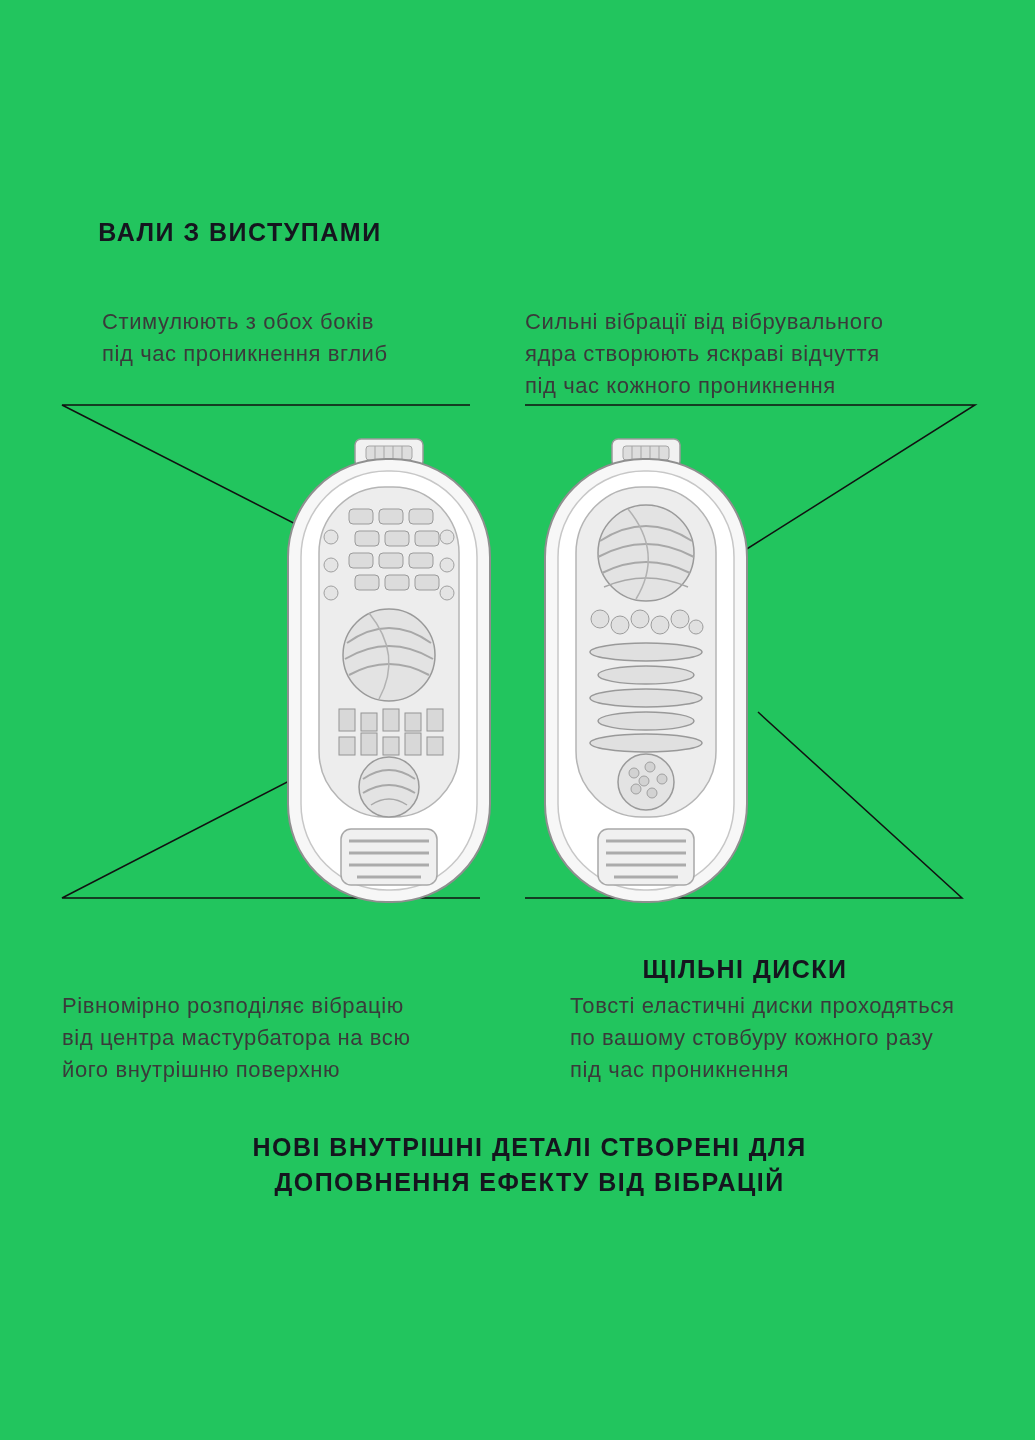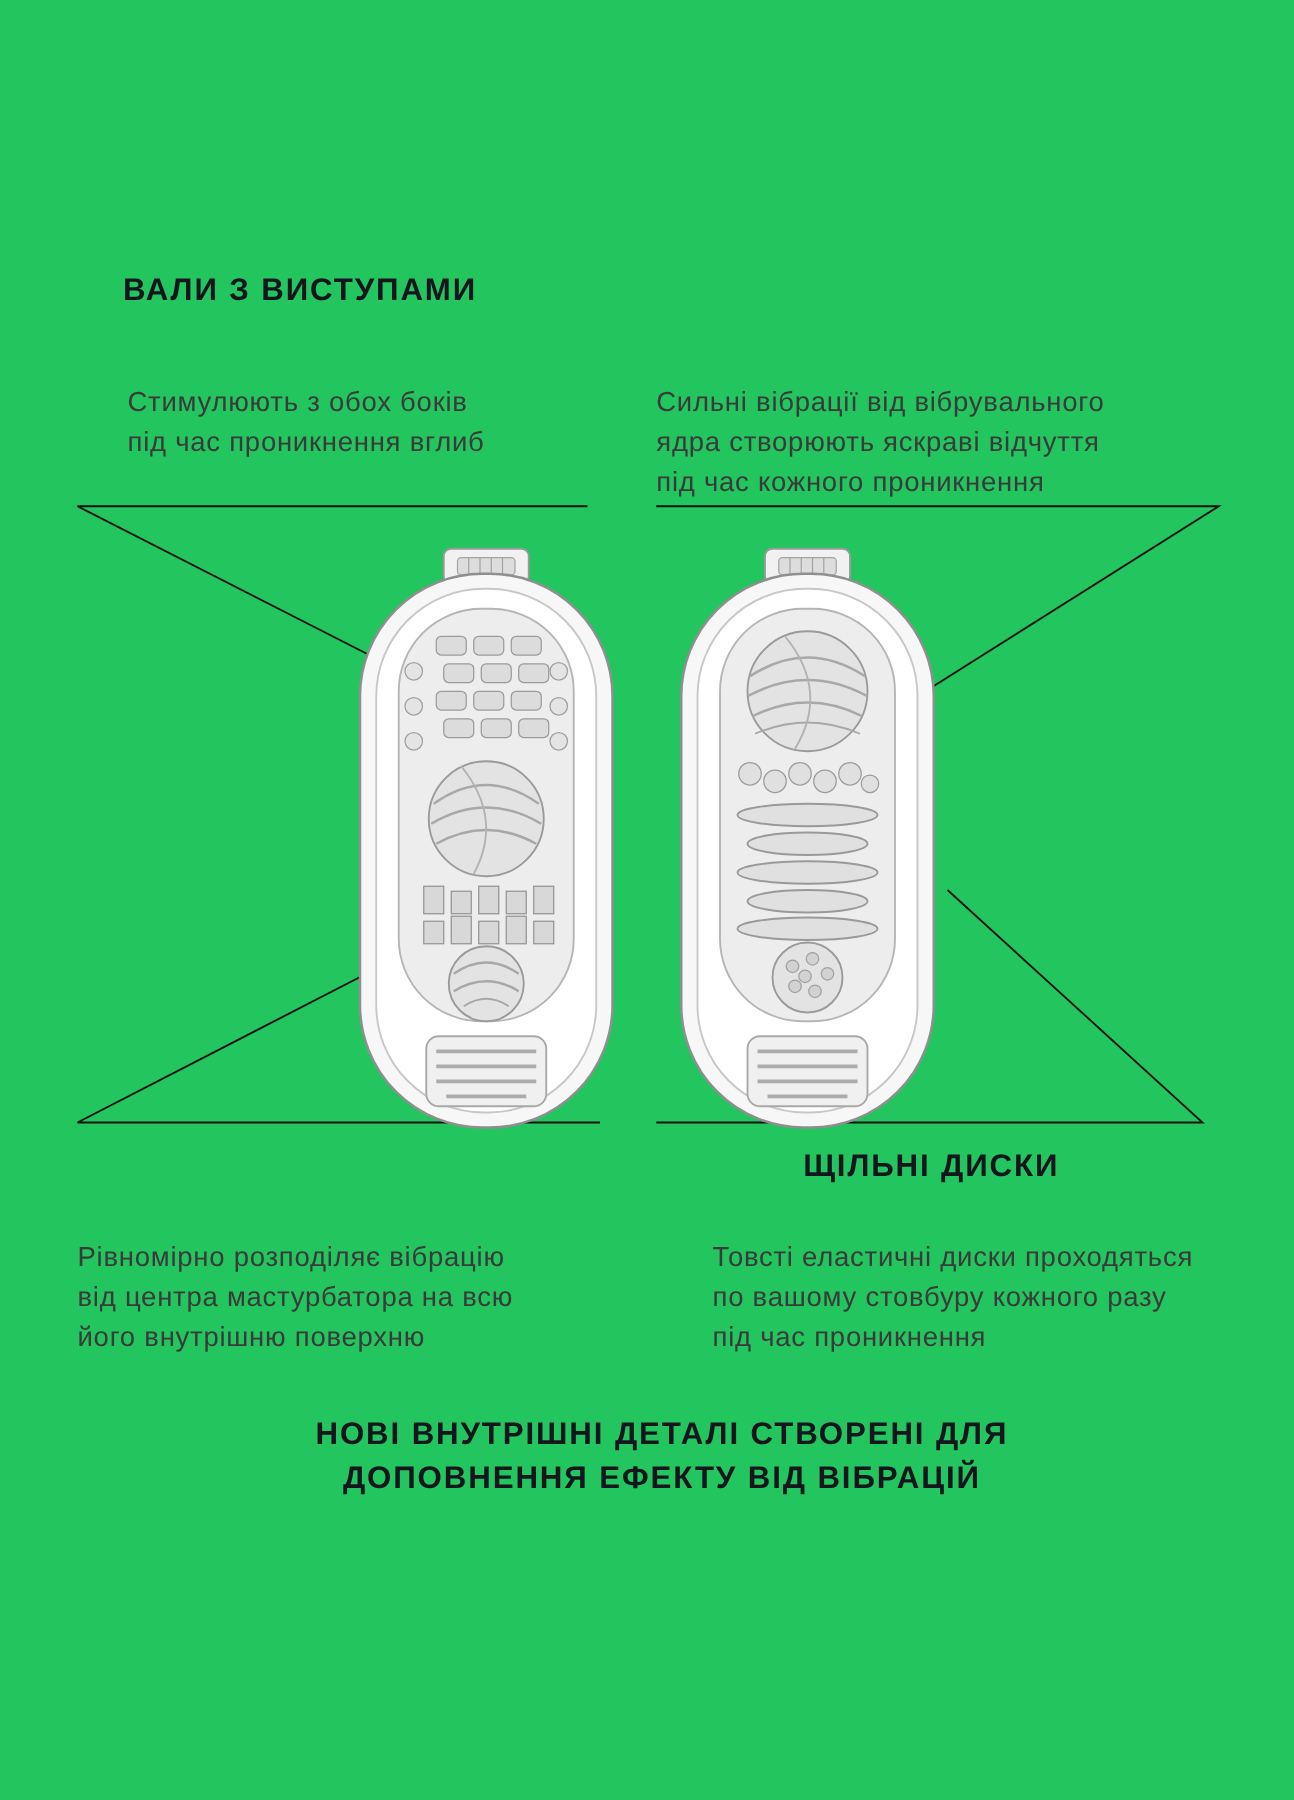--- a/index.html
+++ b/index.html
@@ -60,21 +60,21 @@
 під час проникнення вглиб</p>
 
   <p class="feature-body" style="left:525px;top:306px;width:450px;">Сильні вібрації від вібрувального
 ядра створюють яскраві відчуття
 під час кожного проникнення</p>
 
   <p class="feature-body" style="left:62px;top:990px;width:430px;">Рівномірно розподіляє вібрацію
 від центра мастурбатора на всю
 його внутрішню поверхню</p>
 
-  <h2 class="feature-title" style="left:515px;top:916px;width:460px;">ЩІЛЬНІ ДИСКИ</h2>
+  <h2 class="feature-title" style="left:515px;top:952px;width:460px;">ЩІЛЬНІ ДИСКИ</h2>
   <p class="feature-body" style="left:525px;top:990px;width:460px;margin-left:45px;">Товсті еластичні диски проходяться
 по вашому стовбуру кожного разу
 під час проникнення</p>
 
   <h2 class="footer-title">НОВІ ВНУТРІШНІ ДЕТАЛІ СТВОРЕНІ ДЛЯ
 ДОПОВНЕННЯ ЕФЕКТУ ВІД ВІБРАЦІЙ</h2>
 
   <svg class="overlay" width="1035" height="1440" viewBox="0 0 1035 1440">
     <polyline points="470,405 62,405 372,563" fill="none" stroke="#111111" stroke-width="1.5"></polyline>
     <polyline points="525,405 975,405 742,552" fill="none" stroke="#111111" stroke-width="1.5"></polyline>

